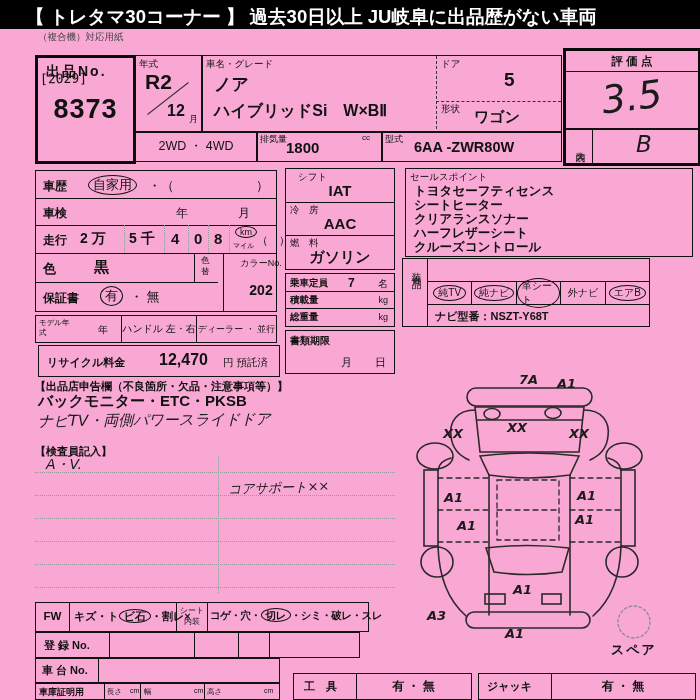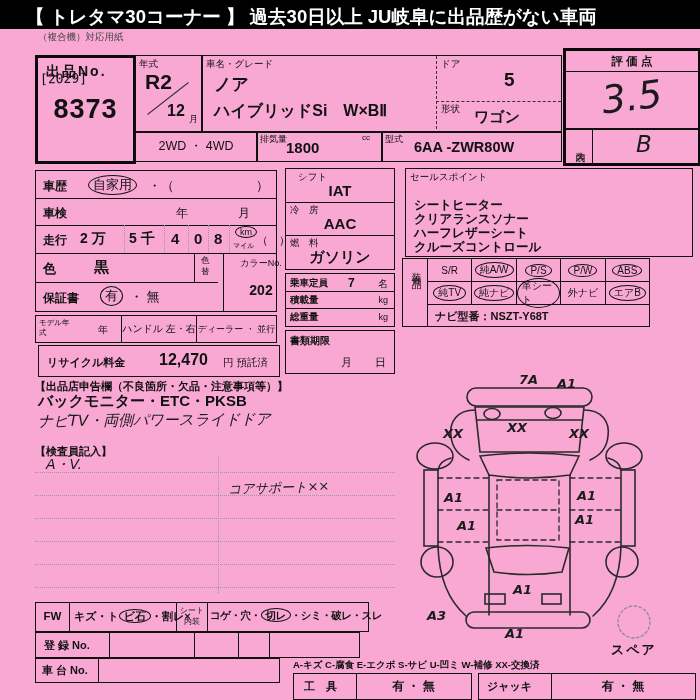--- a/index.html
+++ b/index.html
@@ -148,46 +148,30 @@
   </div>
 
   <div class="abs b2" style="left:285px;top:330px;width:108px;height:42px;">
     <span class="abs bold" style="left:4px;top:3px;font-size:10px;">書類期限</span>
     <span class="abs" style="left:55px;top:24px;font-size:11px;">月</span>
     <span class="abs" style="right:8px;top:24px;font-size:11px;">日</span>
   </div>
 
   <div class="abs bthin" style="left:405px;top:168px;width:250px;height:87px;">
     <span class="abs" style="left:4px;top:2px;font-size:9.5px;">セールスポイント</span>
+    <div class="abs bold" style="left:8px;top:14px;font-size:12.5px;">トヨタセーフティセンス</div>
     <div class="abs bold" style="left:8px;top:28px;font-size:12.5px;">シートヒーター</div>
     <div class="abs bold" style="left:8px;top:42px;font-size:12.5px;">クリアランスソナー</div>
     <div class="abs bold" style="left:8px;top:56px;font-size:12.5px;">ハーフレザーシート</div>
     <div class="abs bold" style="left:8px;top:70px;font-size:12.5px;">クルーズコントロール</div>
   </div>
 
   <div class="abs b2" style="left:402px;top:258px;width:246px;height:67px;">
     <div class="abs" style="left:0;top:0;width:24px;height:67px;border-right:1.3px solid #111;">
       <span class="vert" style="font-size:10px;margin-left:6px;margin-top:5px;letter-spacing:4px;">装備品</span>
-    </div>
-    <div class="eqrow" style="top:0;">
-      <div class="eqcell">
-          <span>S/R</span>
-        </div>
-      <div class="eqcell">
-          <span class="circ">純A/W</span>
-        </div>
-      <div class="eqcell">
-          <span class="circ">P/S</span>
-        </div>
-      <div class="eqcell">
-          <span class="circ">P/W</span>
-        </div>
-      <div class="eqcell">
-          <span class="circ">ABS</span>
-        </div>
     </div>
     <div class="abs sep" style="left:24px;top:22px;width:222px;height:1px;"></div>
     <div class="eqrow" style="top:23px;">
       <div class="eqcell">
           <span class="circ">純TV</span>
         </div>
       <div class="eqcell">
           <span class="circ">純ナビ</span>
         </div>
       <div class="eqcell">
@@ -254,22 +238,33 @@
     <div class="abs bold" style="left:174px;top:6px;font-size:10.5px;white-space:nowrap;letter-spacing:-0.5px;">
       <span>コゲ・穴・</span><span class="circ">切レ</span><span>・シミ・破レ・スレ</span>
     </div>
   </div>
 
   <div class="abs b2" style="left:35px;top:658px;width:243px;height:23px;">
     <span class="abs bold" style="left:6px;top:4px;font-size:11px;">車 台 No.</span>
     <div class="abs sep" style="left:62px;top:0;width:1.3px;height:23px;"></div>
   </div>
 
-
-  <div class="abs bold" style="left:293px;top:659px;font-size:9.5px;white-space:nowrap;">A-キズ C-腐食 E-エクボ S-サビ U-凹ミ W-補修 XX-交換済</div>
+  <div class="abs b2" style="left:35px;top:683px;width:243px;height:15px;">
+    <span class="abs bold" style="left:3px;top:2px;font-size:9px;">車庫証明用</span>
+    <div class="abs sep" style="left:68px;top:0;width:1px;height:15px;"></div>
+    <span class="abs" style="left:71px;top:3px;font-size:7.5px;">長さ</span>
+    <span class="abs" style="left:94px;top:3px;font-size:7px;">cm</span>
+    <div class="abs sep" style="left:104px;top:0;width:1px;height:15px;"></div>
+    <span class="abs" style="left:108px;top:3px;font-size:7.5px;">幅</span>
+    <span class="abs" style="left:158px;top:3px;font-size:7px;">cm</span>
+    <div class="abs sep" style="left:168px;top:0;width:1px;height:15px;"></div>
+    <span class="abs" style="left:171px;top:3px;font-size:7.5px;">高さ</span>
+    <span class="abs" style="left:228px;top:3px;font-size:7px;">cm</span>
+  </div>
+
   <div class="abs b2" style="left:293px;top:673px;width:177px;height:25px;">
     <span class="abs bold" style="left:10px;top:5px;font-size:11px;">工　具</span>
     <div class="abs sep" style="left:62px;top:0;width:1.3px;height:25px;"></div>
     <div class="abs ctr bold" style="left:62px;top:0;width:115px;height:25px;line-height:24px;font-size:12px;">有 ・ 無</div>
   </div>
   <div class="abs b2" style="left:478px;top:673px;width:216px;height:25px;">
     <span class="abs bold" style="left:8px;top:5px;font-size:11px;">ジャッキ</span>
     <div class="abs sep" style="left:72px;top:0;width:1.3px;height:25px;"></div>
     <div class="abs ctr bold" style="left:72px;top:0;width:144px;height:25px;line-height:24px;font-size:12px;">有 ・ 無</div>
   </div>

